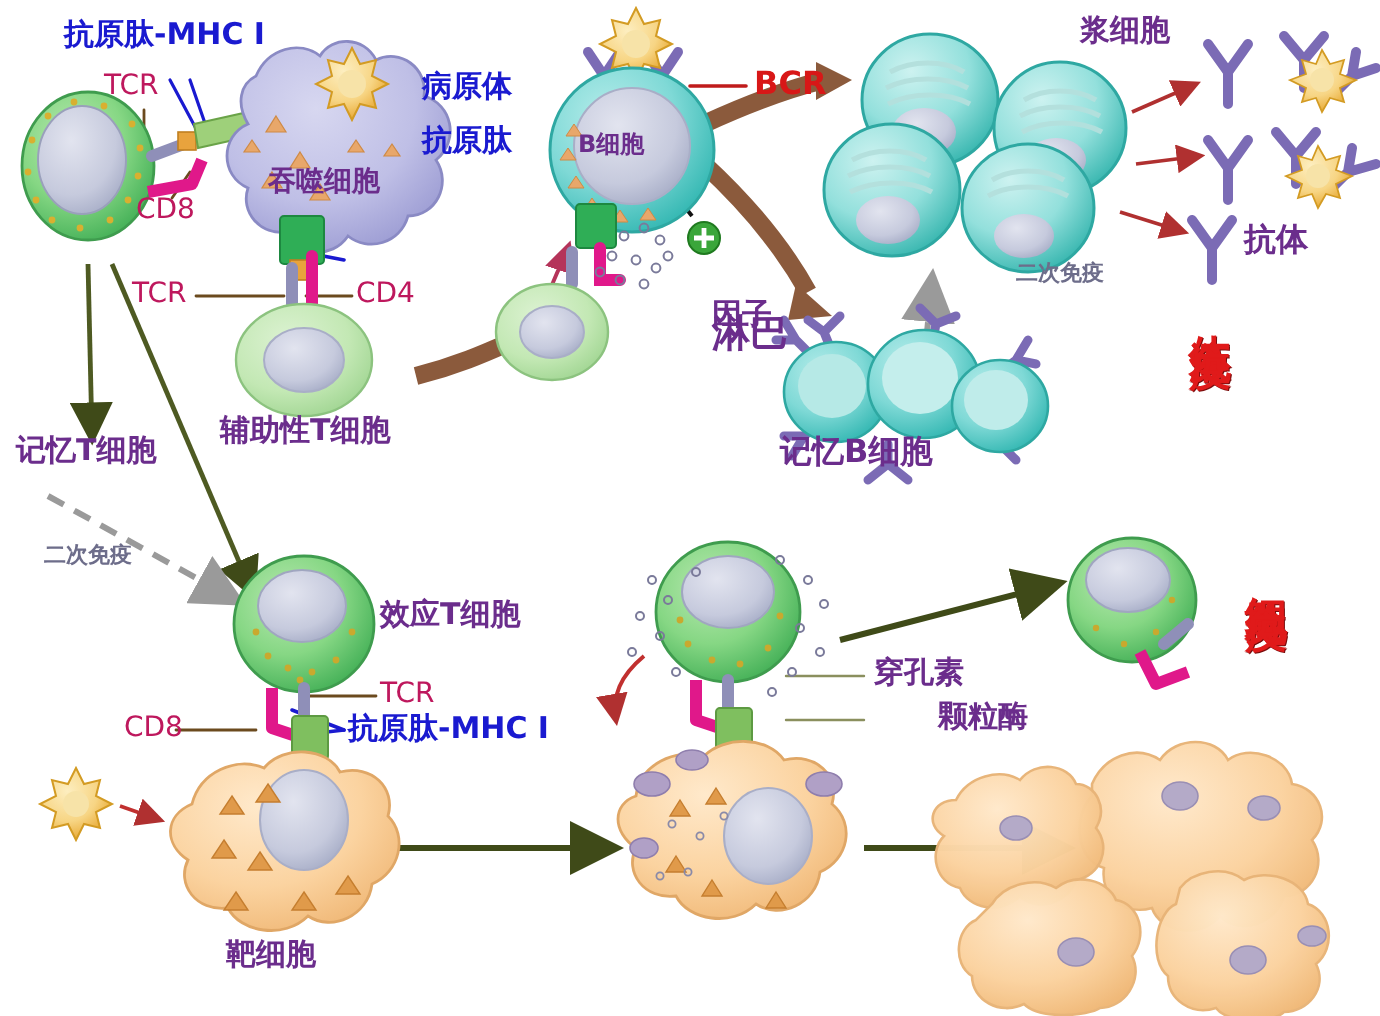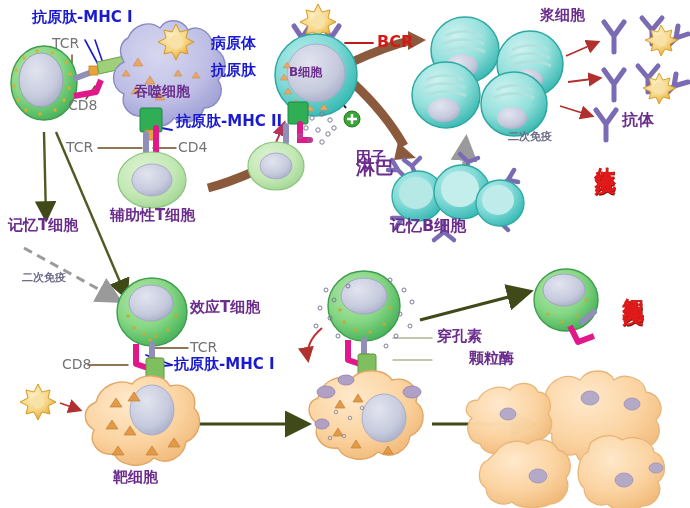--- a/index.html
+++ b/index.html
@@ -9,21 +9,21 @@
     font-family:"DejaVu Sans","Liberation Sans",sans-serif;
     overflow:hidden;
     position:relative;
   }
   #stage{position:absolute;left:0;top:0;width:690px;height:380px;}
   #svgroot{position:absolute;left:0;top:0;width:690px;height:508px;}
   .lbl{position:absolute;white-space:nowrap;line-height:1;}
   .cn{font-family:"DejaVu Sans","Liberation Sans",sans-serif;font-weight:bold;}
   .blue{color:#1a1ad0;}
   .purple{color:#6b2d8c;}
-  .brown{color:#737373;}
+  .brown{color:#be185d;}
   .red{color:#d81717;}
   .gray{color:#6d6d8a;}
   .vert{writing-mode:vertical-rl;text-orientation:upright;letter-spacing:2px;}
   .redbig{color:#e01a1a;font-weight:bold;font-size:21px;
      text-shadow:0.5px 0.5px 0 #7a0d0d;}
 </style>
 </head>
 <body>
 
 <div id="stage">
@@ -517,21 +517,20 @@
 
 <div class="lbl brown" style="left:68px;top:98px;font-size:14px;">CD8</div>
 
 
 <div class="lbl cn purple" style="left:134px;top:84px;font-size:14px;">吞噬细胞</div>
 
 <div class="lbl cn blue" style="left:211px;top:36px;font-size:15px;">病原体</div>
 
 <div class="lbl cn blue" style="left:211px;top:63px;font-size:15px;">抗原肽</div>
 
-<div class="lbl cn blue" style="left:176px;top:114px;font-size:15px;">抗原肽-MHC II</div>
 
 <div class="lbl brown" style="left:66px;top:140px;font-size:14px;">TCR</div>
 
 <div class="lbl brown" style="left:178px;top:140px;font-size:14px;">CD4</div>
 
 <div class="lbl cn purple" style="left:110px;top:208px;font-size:15px;">辅助性T细胞</div>
 
 <div class="lbl cn purple" style="left:8px;top:218px;font-size:15px;">记忆T细胞</div>
 
 <div class="lbl cn gray" style="left:22px;top:272px;font-size:11px;">二次免疫</div>

